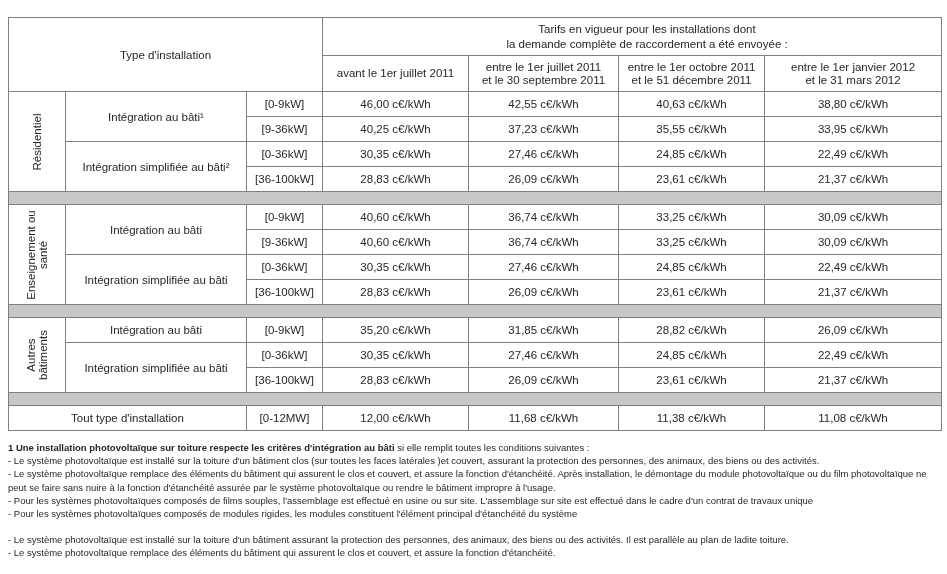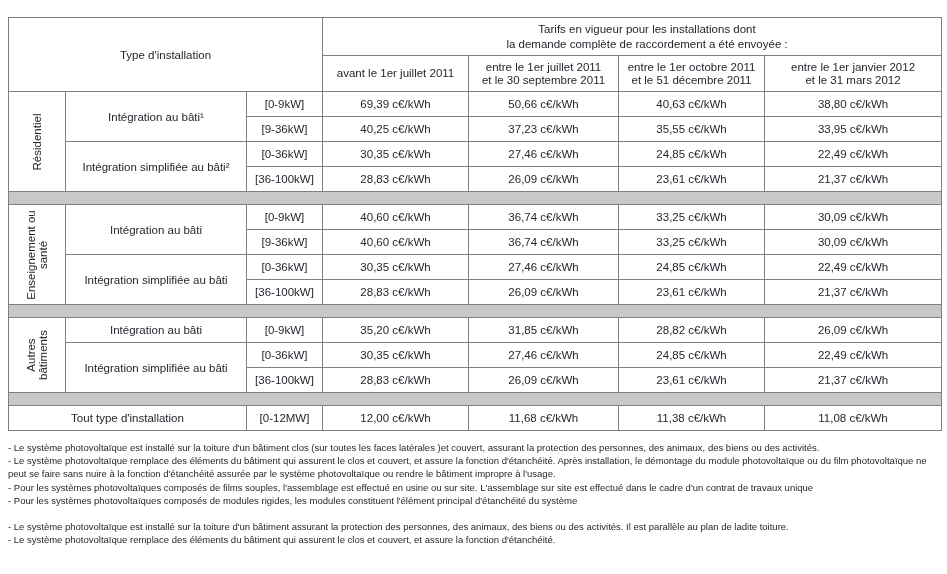--- a/index.html
+++ b/index.html
@@ -91,22 +91,22 @@
         <div>et le 31 mars 2012</div>
       </th>
     </tr>
 
     <tr class="data">
       <td class="group" rowspan="4">
         <div class="vert v4">Résidentiel</div>
       </td>
       <td rowspan="2">Intégration au bâti¹</td>
       <td>[0-9kW]</td>
-      <td>69,39 c€/kWh</td>
-      <td>50,66 c€/kWh</td>
+      <td>46,00 c€/kWh</td>
+      <td>42,55 c€/kWh</td>
       <td>40,63 c€/kWh</td>
       <td>38,80 c€/kWh</td>
     </tr>
     <tr class="data">
       <td>[9-36kW]</td>
       <td>40,25 c€/kWh</td>
       <td>37,23 c€/kWh</td>
       <td>35,55 c€/kWh</td>
       <td>33,95 c€/kWh</td>
     </tr>
@@ -205,20 +205,23 @@
       <td>12,00 c€/kWh</td>
       <td>11,68 c€/kWh</td>
       <td>11,38 c€/kWh</td>
       <td>11,08 c€/kWh</td>
     </tr>
   </tbody>
 </table>
 
 <div class="footnotes">
   <div class="fn-block">
+    <div class="fn-line">
+      <span class="b">1 Une installation photovoltaïque sur toiture respecte les critères d'intégration au bâti</span><span> si elle remplit toutes les conditions suivantes :</span>
+    </div>
     <div class="fn-line">- Le système photovoltaïque est installé sur la toiture d'un bâtiment clos (sur toutes les faces latérales )et couvert, assurant la protection des personnes, des animaux, des biens ou des activités.</div>
     <div class="fn-line">- Le système photovoltaïque remplace des éléments du bâtiment qui assurent le clos et couvert, et assure la fonction d'étanchéité. Après installation, le démontage du module photovoltaïque ou du film photovoltaïque ne peut se faire sans nuire à la fonction d'étanchéité assurée par le système photovoltaïque ou rendre le bâtiment impropre à l'usage.</div>
     <div class="fn-line">- Pour les systèmes photovoltaïques composés de films souples, l'assemblage est effectué en usine ou sur site. L'assemblage sur site est effectué dans le cadre d'un contrat de travaux unique</div>
     <div class="fn-line">- Pour les systèmes photovoltaïques composés de modules rigides, les modules constituent l'élément principal d'étanchéité du système</div>
   </div>
   <div class="fn-block second">
     <div class="fn-line">- Le système photovoltaïque est installé sur la toiture d'un bâtiment assurant la protection des personnes, des animaux, des biens ou des activités. Il est parallèle au plan de ladite toiture.</div>
     <div class="fn-line">- Le système photovoltaïque remplace des éléments du bâtiment qui assurent le clos et couvert, et assure la fonction d'étanchéité.</div>
   </div>
 </div>

